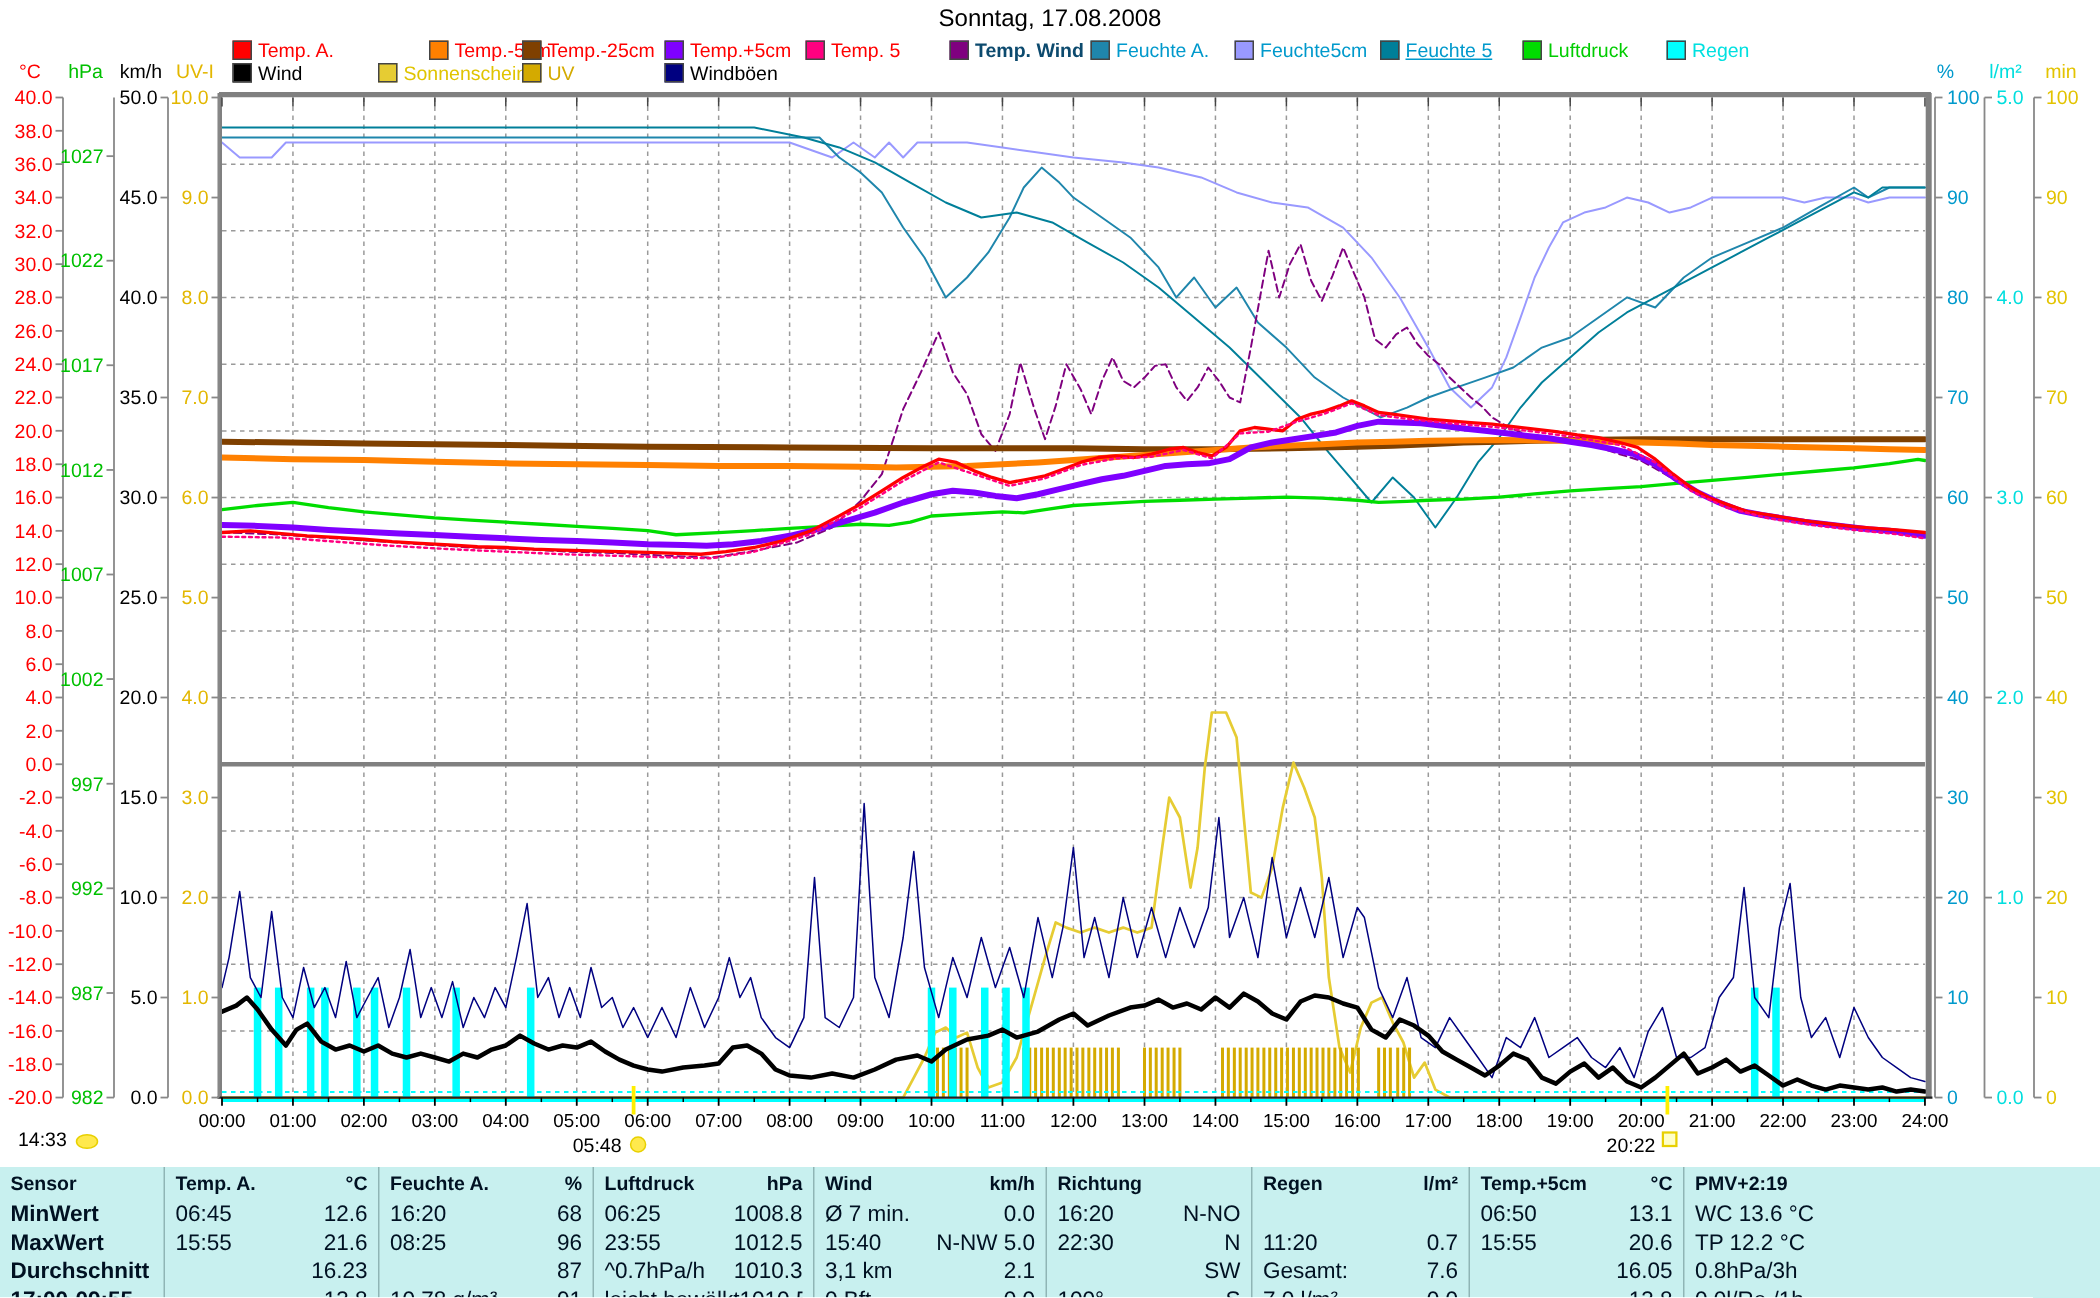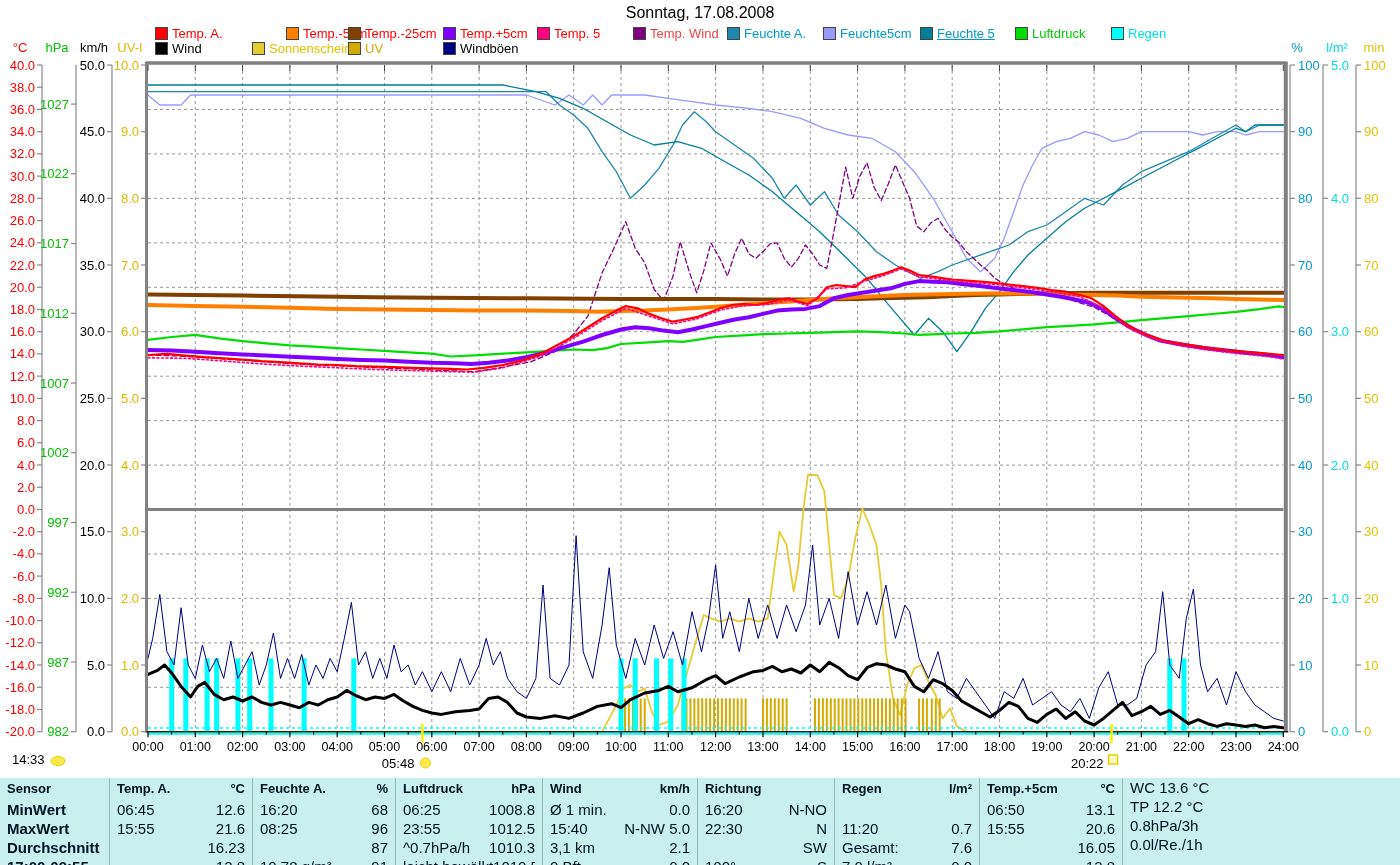--- a/index.html
+++ b/index.html
@@ -43,21 +43,21 @@
       <div class="legend-item" style="left: 443px;">
         <span class="legend-swatch" style="background: rgb(127, 0, 255);"></span>
         <span style="color: rgb(255, 0, 0);">Temp.+5cm</span>
       </div>
       <div class="legend-item" style="left: 537px;">
         <span class="legend-swatch" style="background: rgb(255, 0, 128);"></span>
         <span style="color: rgb(255, 0, 0);">Temp. 5</span>
       </div>
       <div class="legend-item" style="left: 633px;">
         <span class="legend-swatch" style="background: rgb(127, 0, 127);"></span>
-        <span style="color: #ef4444;">Temp. Wind</span>
+        <span style="color: #0c4a6e; font-weight: bold;">Temp. Wind</span>
       </div>
       <div class="legend-item" style="left: 727px;">
         <span class="legend-swatch" style="background: rgb(31, 134, 172);"></span>
         <span style="color: rgb(0, 153, 204);">Feuchte A.</span>
       </div>
       <div class="legend-item" style="left: 823px;">
         <span class="legend-swatch" style="background: rgb(153, 153, 255);"></span>
         <span style="color: rgb(0, 153, 204);">Feuchte5cm</span>
       </div>
       <div class="legend-item" style="left: 920px;">
@@ -646,21 +646,21 @@
           <span class="cl">leicht bewölkt</span>
           <span class="cv">1010.5</span>
         </div>
       </div>
       <div class="tcol sep" style="left:542px;width:155px">
         <div class="trow thead">
           <span class="cl">Wind</span>
           <span class="cv">km/h</span>
         </div>
         <div class="trow ">
-          <span class="cl">Ø 1 min.</span>
+          <span class="cl">Ø 7 min.</span>
           <span class="cv">0.0</span>
         </div>
         <div class="trow ">
           <span class="cl">15:40</span>
           <span class="cv">N-NW 5.0</span>
         </div>
         <div class="trow ">
           <span class="cl">3,1 km</span>
           <span class="cv">2.1</span>
         </div>
@@ -729,20 +729,24 @@
         <div class="trow ">
           <span class="cl"></span>
           <span class="cv">16.05</span>
         </div>
         <div class="trow ">
           <span class="cl"></span>
           <span class="cv">13.8</span>
         </div>
       </div>
       <div class="tcol sep" style="left:1122px;width:278px">
+        <div class="trow thead">
+          <span class="cl">PMV+2:19</span>
+          <span class="cv"></span>
+        </div>
         <div class="trow ">
           <span class="cl">WC 13.6 °C</span>
           <span class="cv"></span>
         </div>
         <div class="trow ">
           <span class="cl">TP 12.2 °C</span>
           <span class="cv"></span>
         </div>
         <div class="trow ">
           <span class="cl">0.8hPa/3h</span>

